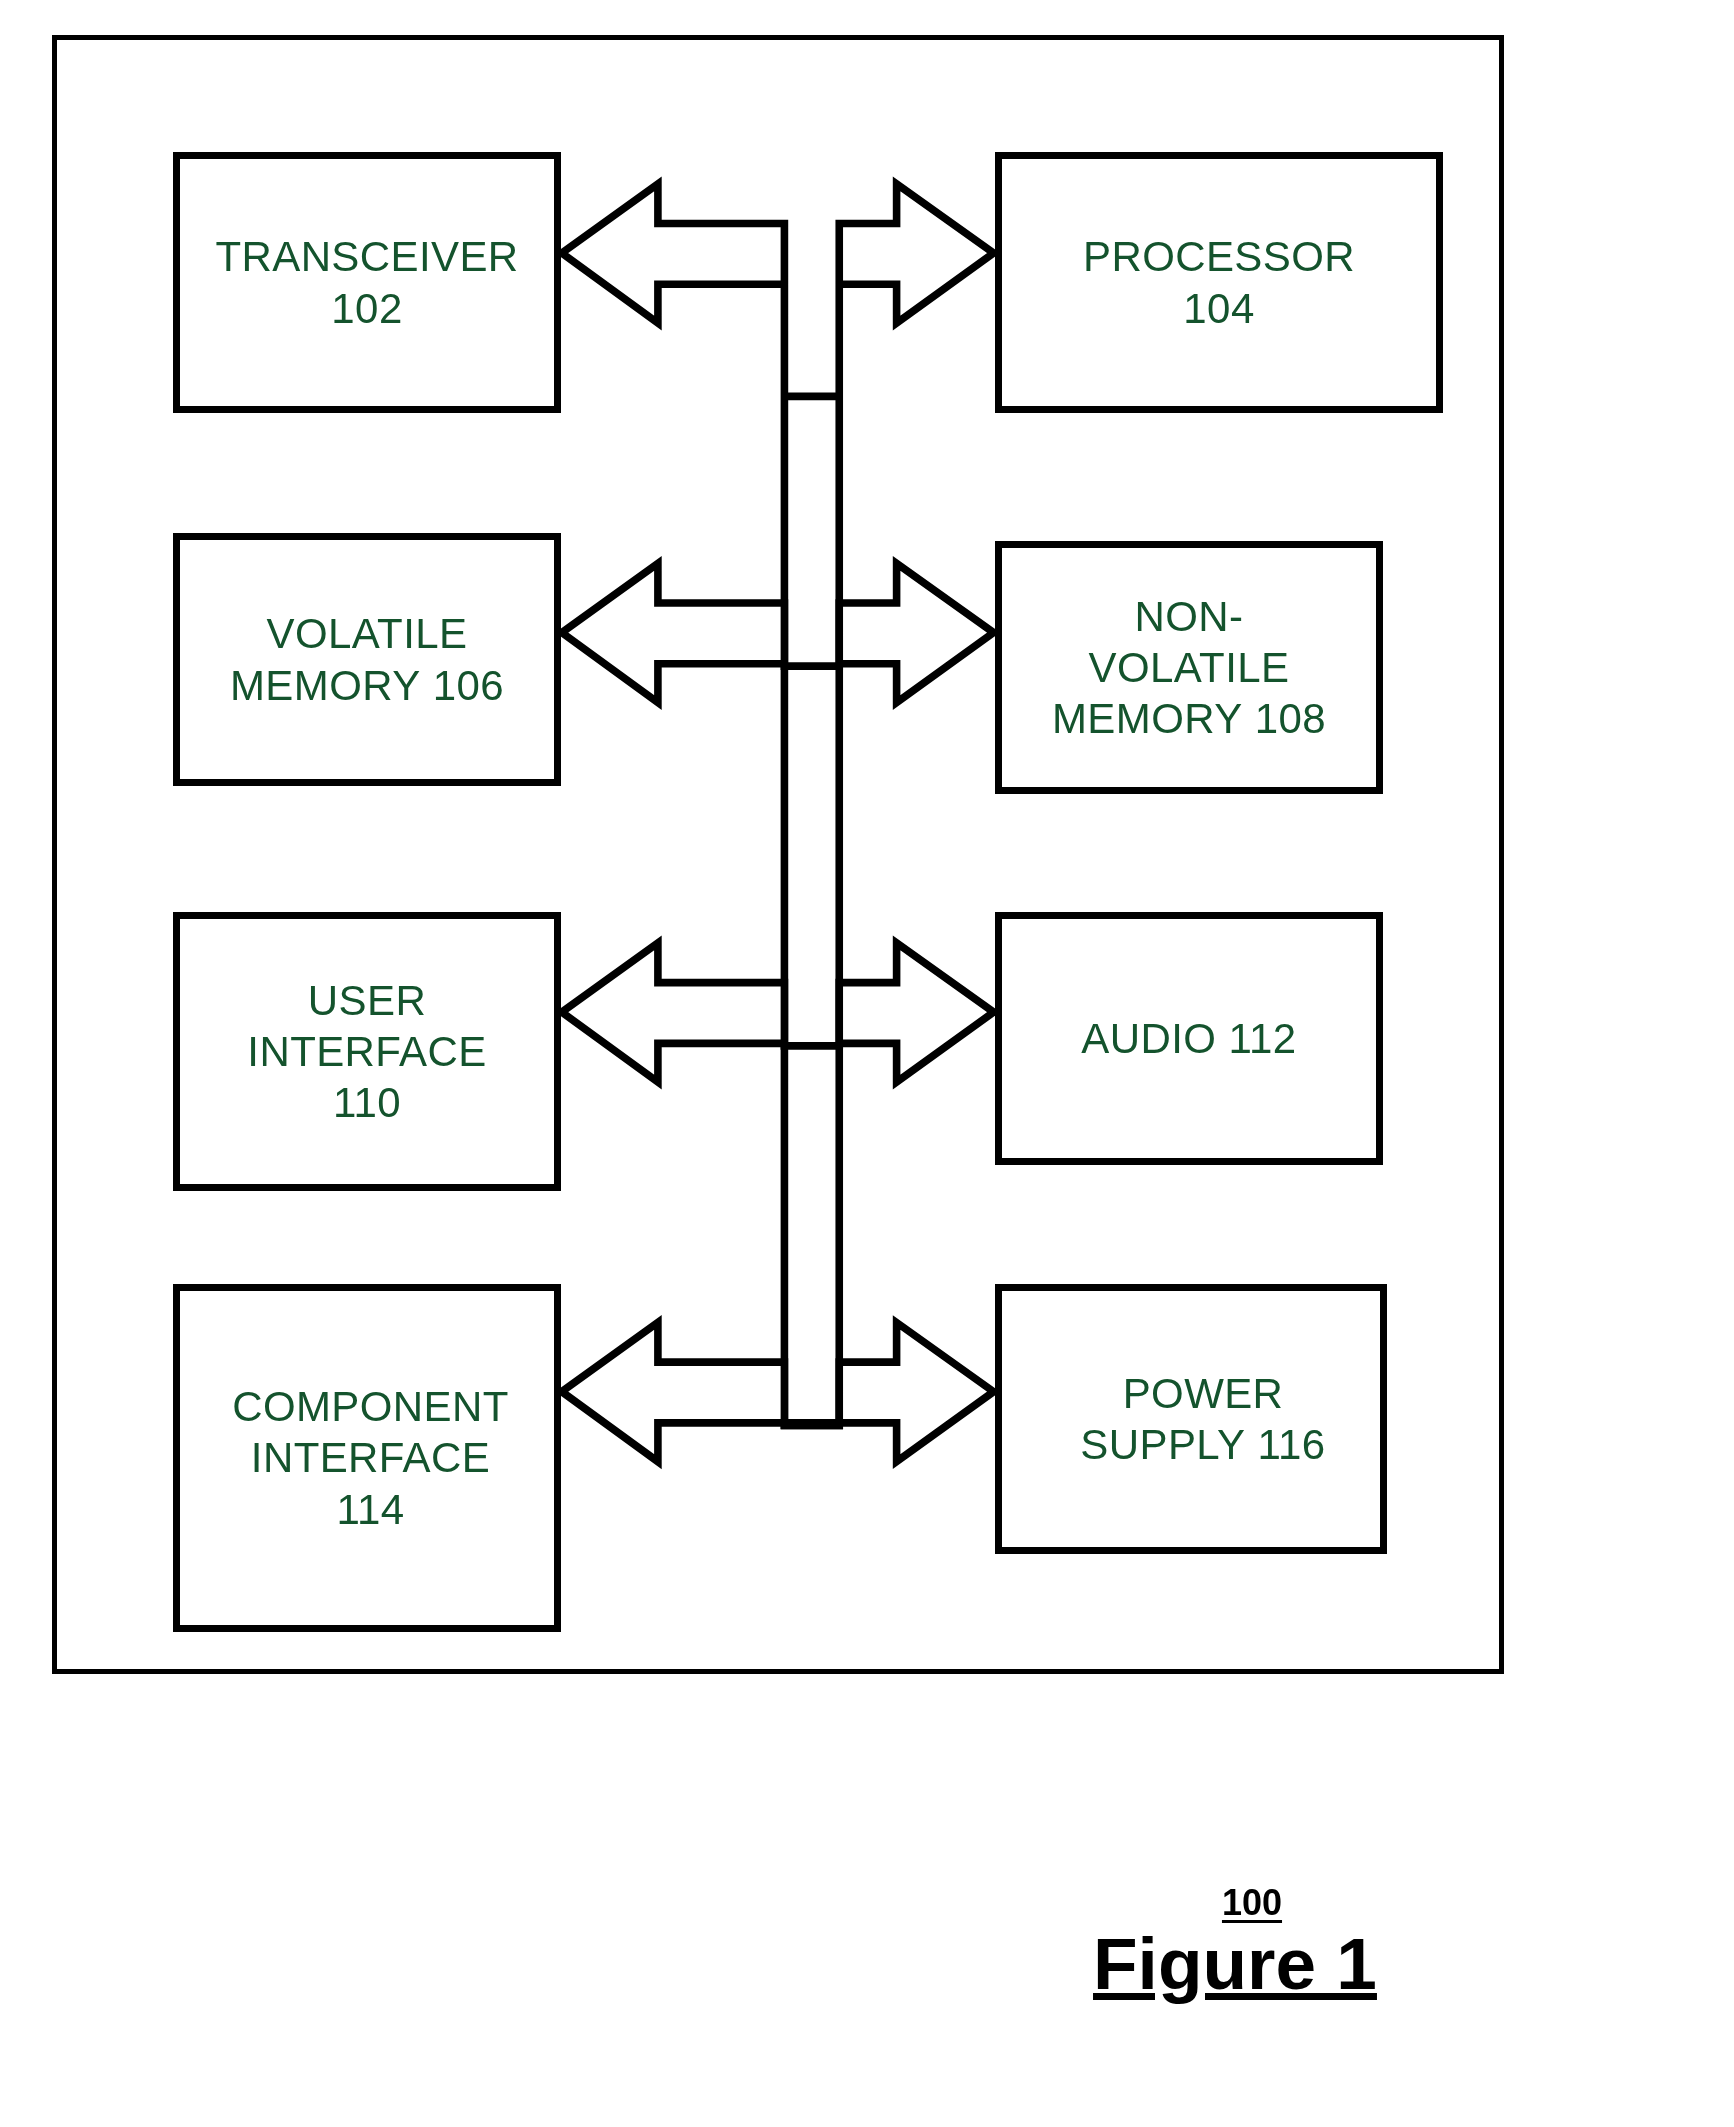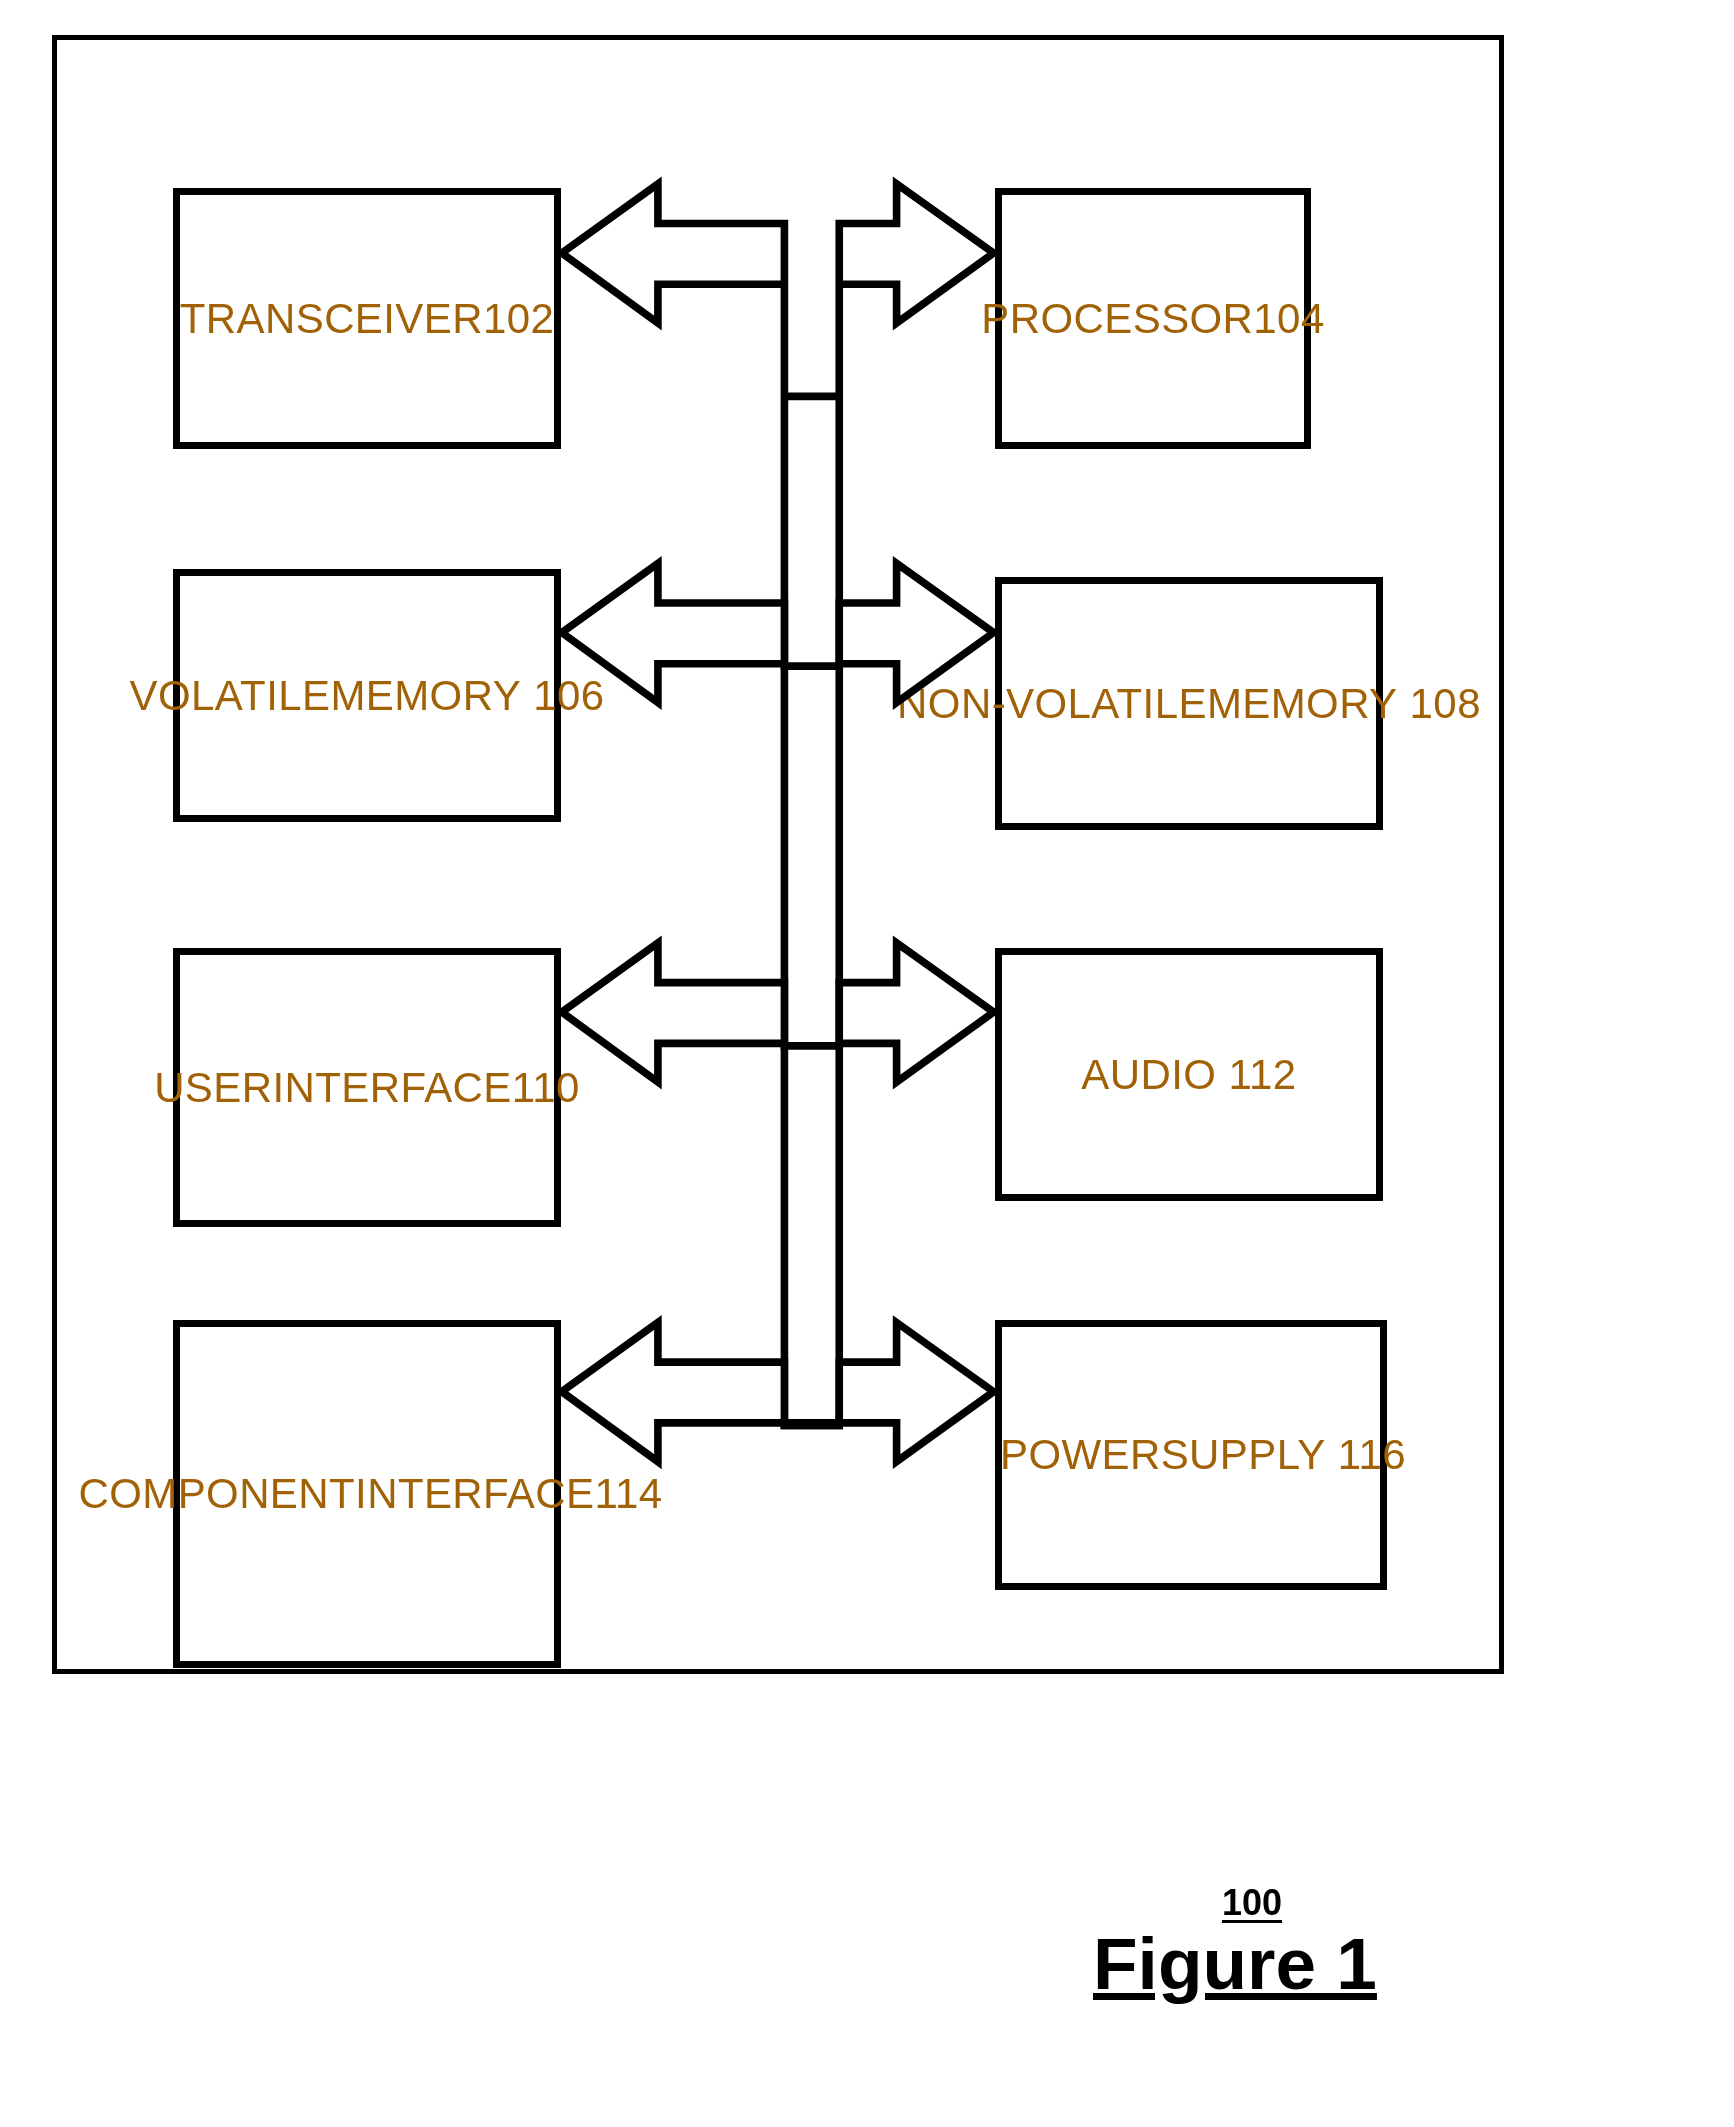--- a/index.html
+++ b/index.html
@@ -31,30 +31,29 @@
     background: #ffffff;
   }
 
   
   .box {
     position: absolute;
     border: 7.6px solid #000000;
     box-sizing: border-box;
     background: #ffffff;
     display: flex;
-    flex-direction: row;
+    flex-direction: column;
     align-items: center;
     justify-content: center;
     text-align: center;
     font-size: 42px;
     line-height: 1.22;
     letter-spacing: 0.4px;
     font-weight: 400;
-    color: #a16207;
-    margin-top: 36px;
+    color: #14532d;
   }
   .box .ln { display: block; white-space: nowrap; }
   .box .ref { text-underline-offset: 4.2px; }
 
   
   #arrows {
     position: absolute;
     left: 0; top: 0;
     width: 1735px;
     height: 2128px;
@@ -92,21 +91,21 @@
 
 <div id="page">
 
   <div id="enclosure"></div>
 
   <div class="box" style="left:173px; top:152px; width:388px; height:261px;">
     <span class="ln">TRANSCEIVER</span>
     <span class="ln ref">102</span>
   </div>
 
-  <div class="box" style="left:995px; top:152px; width:316px; height:261px;">
+  <div class="box" style="left:995px; top:152px; width:448px; height:261px;">
     <span class="ln">PROCESSOR</span>
     <span class="ln ref">104</span>
   </div>
 
   <div class="box" style="left:173px; top:533px; width:388px; height:253px;">
     <span class="ln">VOLATILE</span>
     <span class="ln"><span>MEMORY</span>&nbsp;<span class="ref">106</span></span>
   </div>
 
   <div class="box" style="left:995px; top:541px; width:388px; height:253px;">

